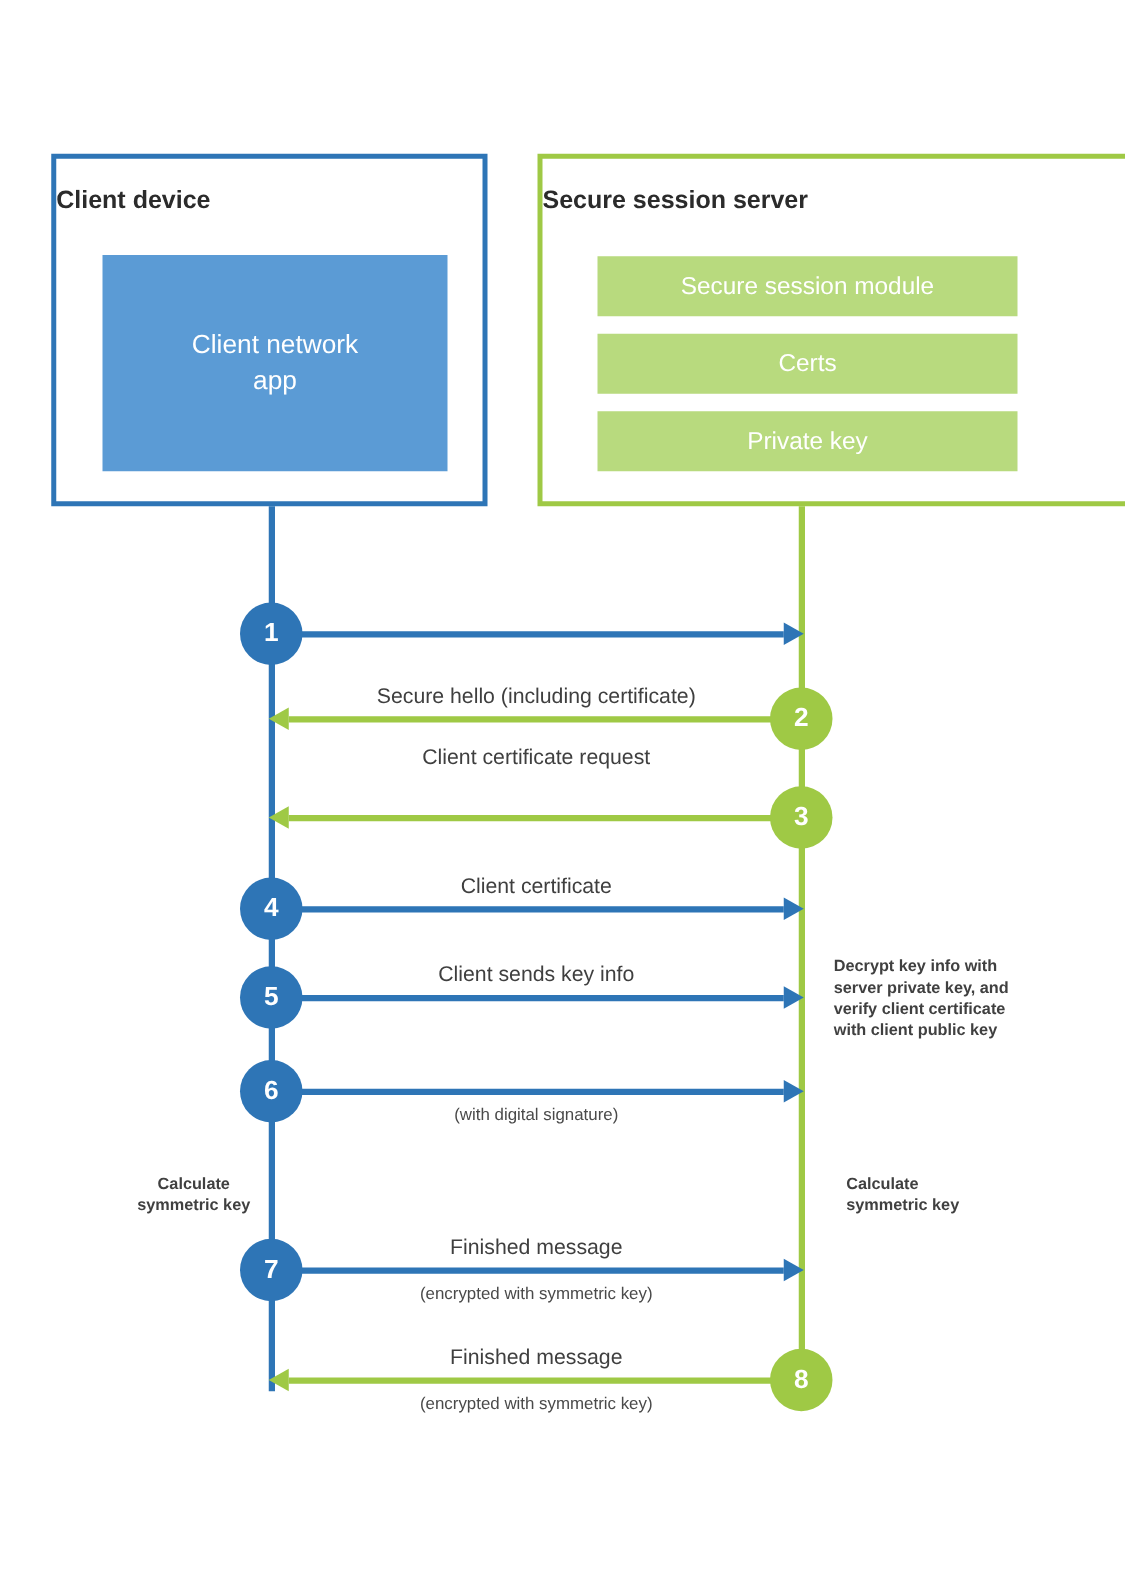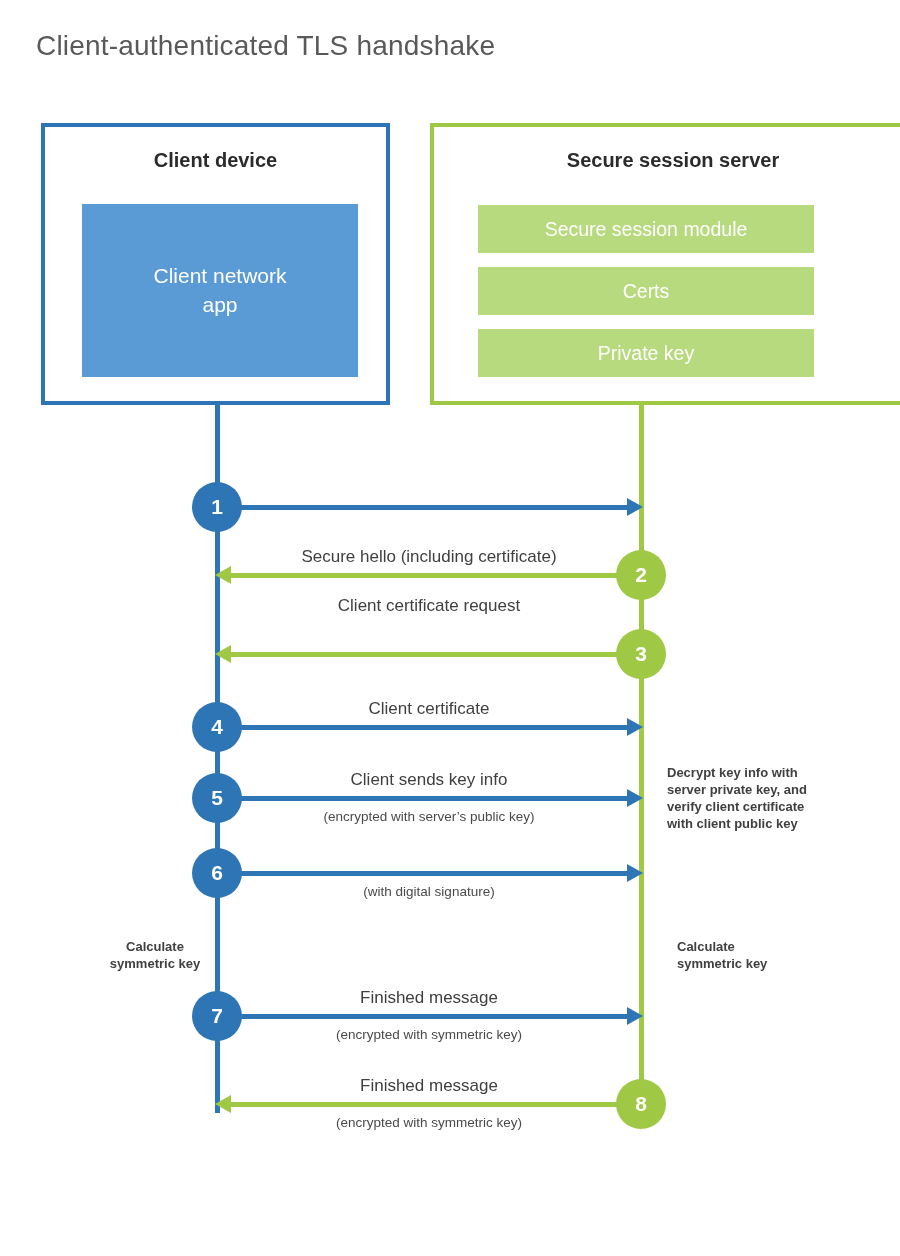--- a/index.html
+++ b/index.html
@@ -10,21 +10,21 @@
     font-family:"Liberation Sans","DejaVu Sans",sans-serif;
   }
   #page-title {
     position:absolute; left:36px; top:30px;
     font-size:28px; font-weight:300; color:#595959; letter-spacing:0.2px;
   }
   .entity-box { position:absolute; top:123px; height:282px; background:#fff; }
   #client-box { left:41px;  width:349px; border:4px solid #2e75b6; }
   #server-box { left:430px; width:486px; border:4px solid #9fc945; }
   .entity-title {
-    display:block; text-align:center; margin-top:22px;
+    display:block; text-align:left; margin-top:22px;
     font-size:20px; font-weight:bold; color:#2b2b2b;
   }
   #client-app {
     position:absolute; left:37px; top:77px; width:276px; height:173px;
     background:#5b9bd5; color:#ffffff; font-size:21px;
     display:flex; align-items:center; justify-content:center; text-align:center;
   }
   #client-app span { display:inline-block; width:170px; line-height:1.35; }
   .server-bar {
     position:absolute; left:44px; width:336px; height:48px;
@@ -60,21 +60,20 @@
   }
   .side-note {
     position:absolute; font-size:13px; line-height:17px; color:#404040;font-weight:bold;
   }
 </style>
 </head>
 <body>
 
 <div id="canvas">
 
-  <h1 id="page-title">Client-authenticated TLS handshake</h1>
 
   <div class="entity-box" id="client-box">
     <span class="entity-title">Client device</span>
     <div id="client-app">
       <span>Client network app</span>
     </div>
   </div>
 
   <div class="entity-box" id="server-box">
     <span class="entity-title">Secure session server</span>
@@ -112,21 +111,20 @@
   <div class="circle blue" style="left:192px; top:702px">
     <span>4</span>
   </div>
 
   <div class="msg-label" style="top:770px">Client sends key info</div>
   <div class="hline blue" style="left:217px; top:796px; width:410px"></div>
   <div class="head right blue" style="left:627px; top:789px"></div>
   <div class="circle blue" style="left:192px; top:773px">
     <span>5</span>
   </div>
-  <div class="msg-sub" style="top:809px">(encrypted with server’s public key)</div>
 
   <div class="hline blue" style="left:217px; top:871px; width:410px"></div>
   <div class="head right blue" style="left:627px; top:864px"></div>
   <div class="circle blue" style="left:192px; top:848px">
     <span>6</span>
   </div>
   <div class="msg-sub" style="top:884px">(with digital signature)</div>
 
   <div class="msg-label" style="top:988px">Finished message</div>
   <div class="hline blue" style="left:217px; top:1014px; width:410px"></div>

